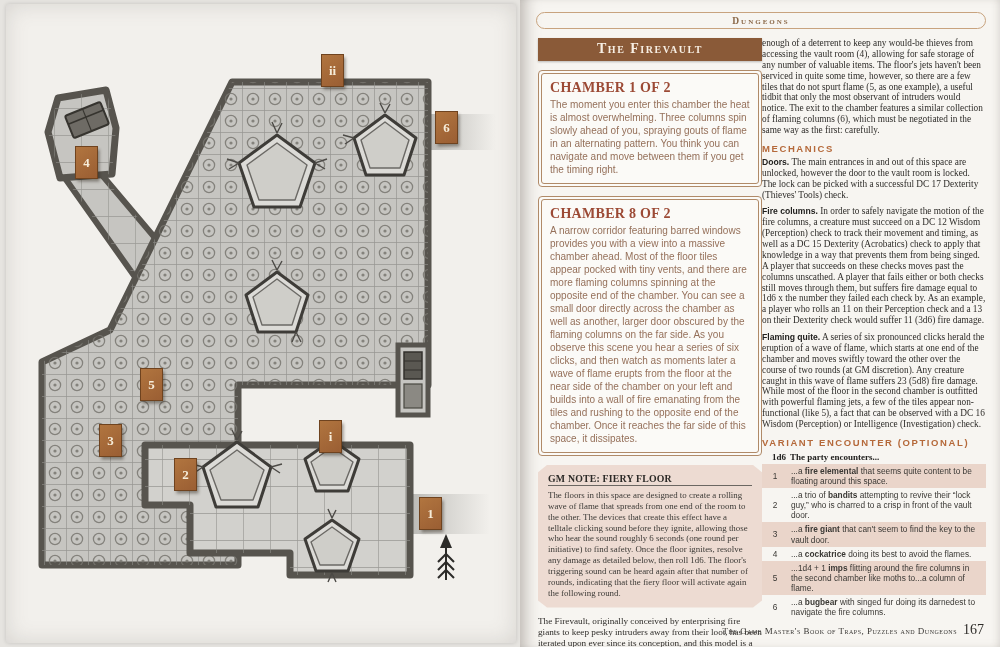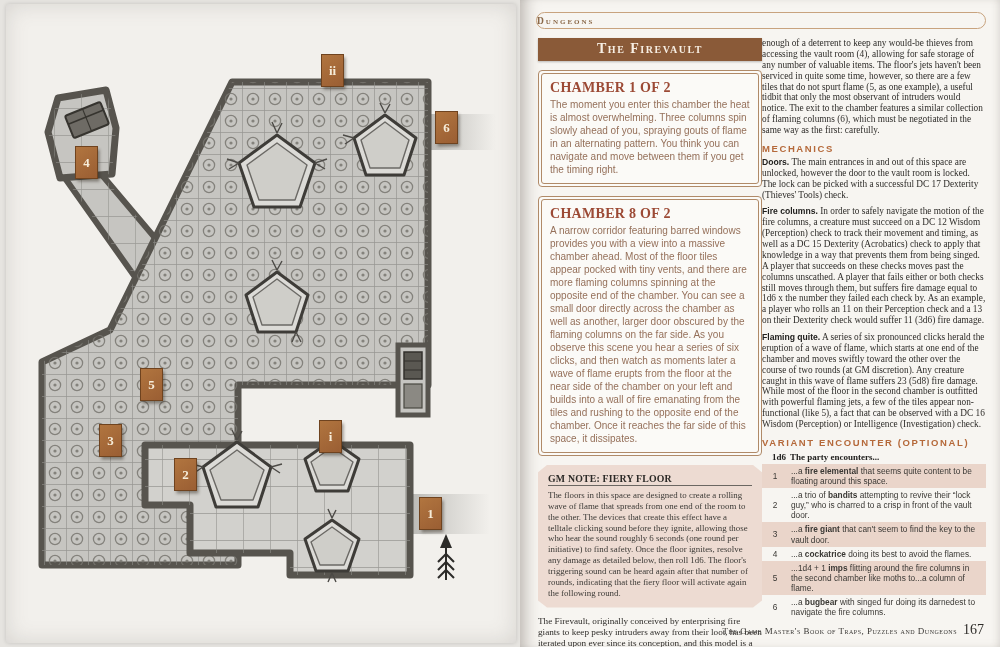--- a/index.html
+++ b/index.html
@@ -15,21 +15,21 @@
   .map-svg { position:absolute; left:0; top:0; }
   .map-marker { position:absolute; width:23px; height:33px; background:linear-gradient(145deg,#b1753f,#9a5e33);
                 border:1px solid #6f431f; box-shadow:1.5px 2.5px 3px rgba(40,30,20,.45);
                 color:#f6ecd9; font-family:"Liberation Serif",serif; font-weight:bold; font-size:13px;
                 display:flex; align-items:center; justify-content:center; z-index:5; }
 
   
   .right-page { position:absolute; left:520px; top:0; width:480px; height:647px; background:#f7f5f1;
                 box-shadow:inset 14px 0 16px -10px rgba(60,50,40,.35), inset -6px 0 10px -6px rgba(60,50,40,.2); }
   .banner { position:absolute; left:16px; right:14px; top:12px; height:17px; border:1px solid #c8a37e;
-            border-radius:9px; display:flex; align-items:center; }
+            border-radius:9px; display:flex; align-items:center; justify-content:center; }
   .banner-label { font-variant:small-caps; letter-spacing:2px; font-size:9.5px; color:#8a6848; font-weight:bold; }
   .cols { position:absolute; left:18px; right:14px; top:38px; bottom:26px; display:flex; }
   .col { flex:1 1 0; min-width:0; }
 
   .title-bar { background:#8a5a38; color:#f7efe4; text-align:center; padding:3px 0 4px;
                font-variant:small-caps; letter-spacing:1.5px; font-size:14px; font-weight:bold;
                box-shadow:0 1px 2px rgba(0,0,0,.25); }
 
   .read-box { border:1px solid #b08a68; border-radius:4px; padding:2px; margin-top:9px; background:#fbfaf7; }
   .read-box-inner { border:1px solid #b08a68; border-radius:3px; padding:6px 8px 7px; }

